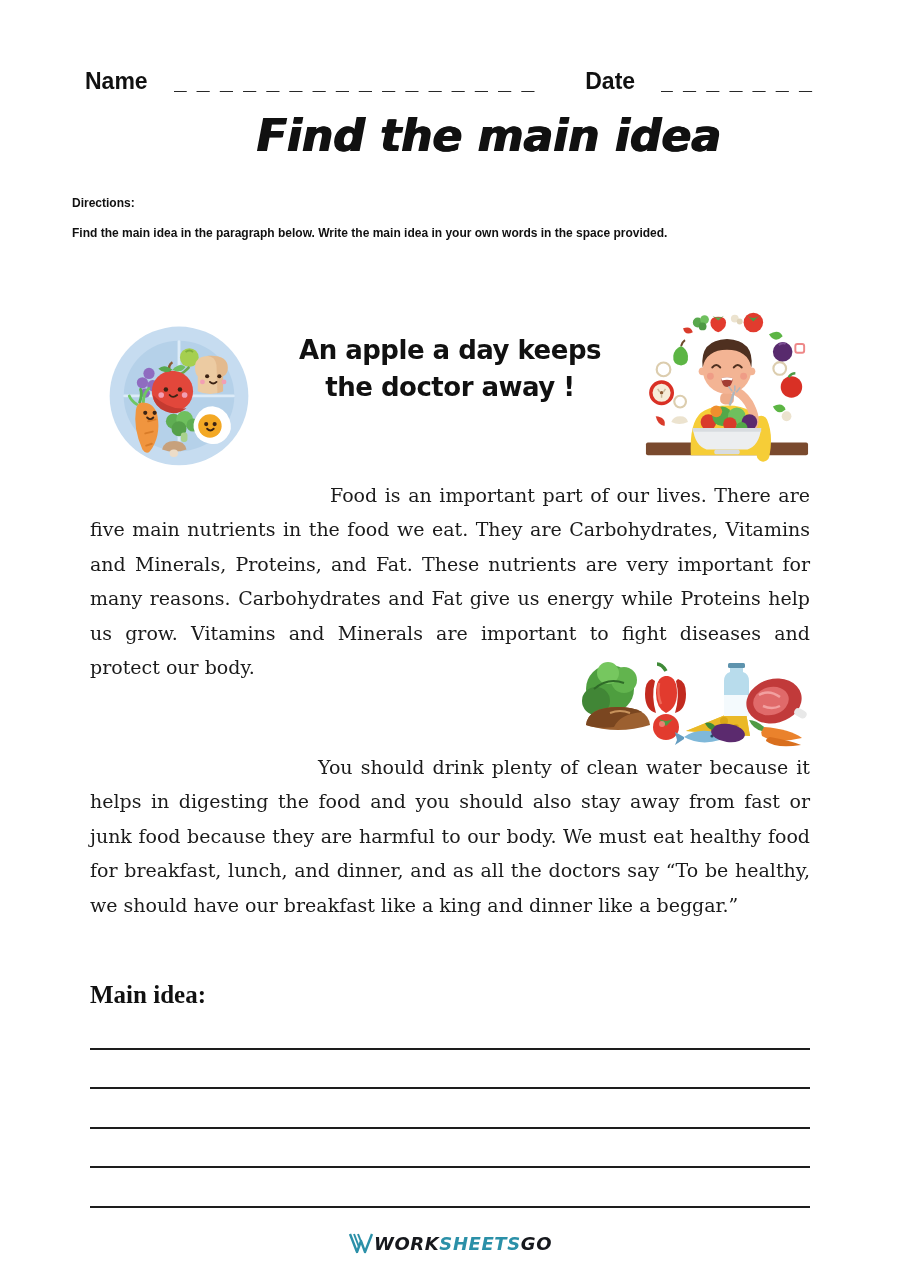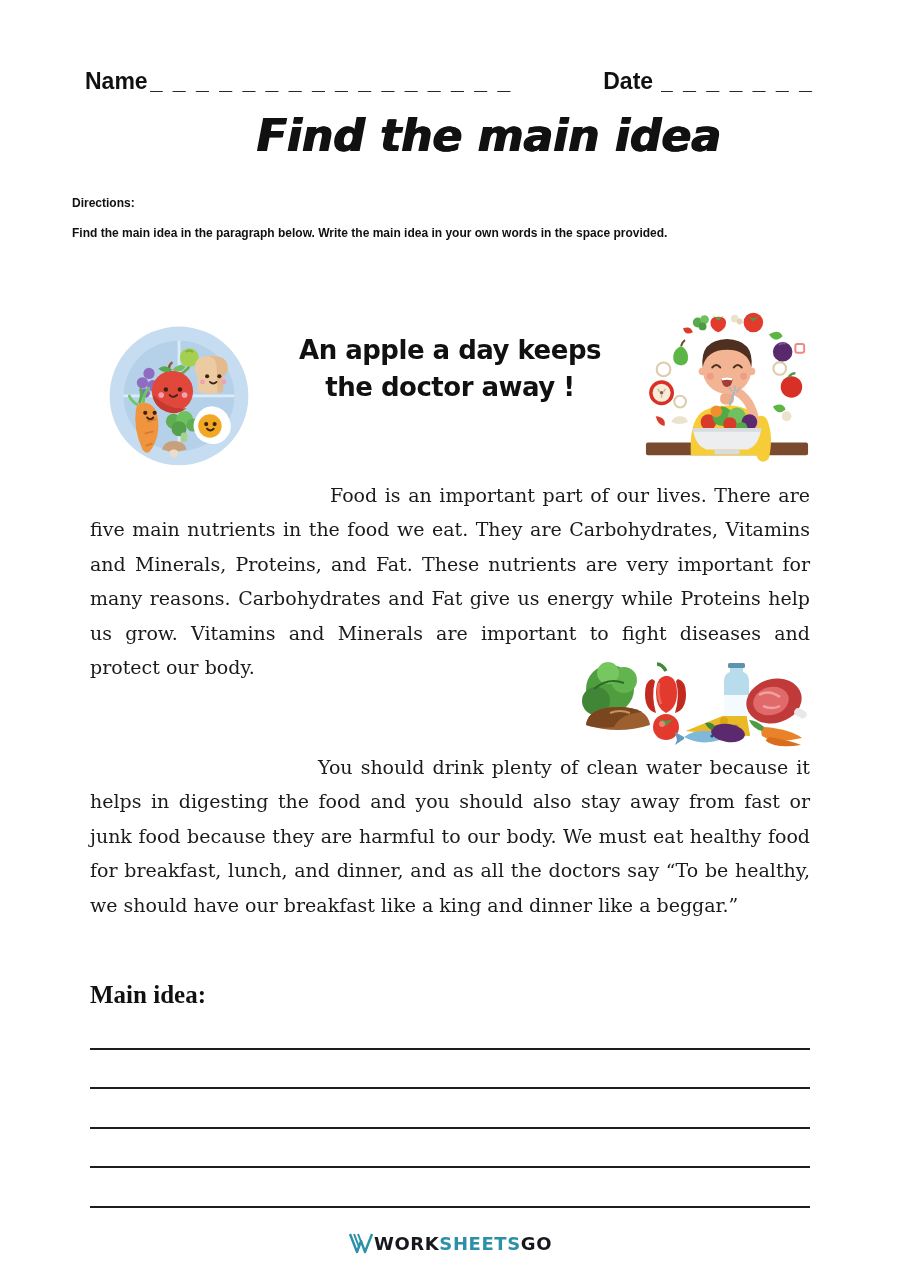--- a/index.html
+++ b/index.html
@@ -8,27 +8,27 @@
     width:900px;height:1274px;
     background:#ffffff;
     overflow:hidden;
     font-family:"Liberation Sans",sans-serif;
     color:#111;
   }
   
   .name-row{
     position:absolute;top:60px;left:85px;width:730px;
     display:flex;align-items:baseline;
-    font-weight:700;font-size:23px;white-space:nowrap;
+    font-weight:700;font-size:23px;white-space:nowrap;gap:24px;
   }
   .blank{
     font-weight:700;letter-spacing:2px;overflow:hidden;
   }
   .blank.grow{flex:1 1 auto;margin:8px 2px;}
-  .blank.date-blank{flex:0 1 auto;margin-left:8px;font-style:italic;}
+  .blank.date-blank{flex:0 1 auto;margin-left:2px;font-style:italic;}
   
   .title{
     position:absolute;top:110px;left:0;width:100%;
     text-align:center;
     font-family:"DejaVu Sans",sans-serif;
     font-style:italic;font-weight:700;font-size:44px;
     letter-spacing:0px;
     text-shadow:0.8px 0 0 currentColor,-0.8px 0 0 currentColor;
     margin-left:39px;
   }
@@ -60,21 +60,21 @@
   .main-idea{
     position:absolute;left:90px;top:981px;margin:0;
     font-family:Liberation Serif, serif;
     font-weight:700;font-size:25px;
   }
   .answer-lines{position:absolute;left:90px;top:1010px;width:720px;}
   .answer-line{height:37.5px;border-bottom:2.6px solid #1d1d1d;}
   
   .footer{
     position:absolute;left:0;top:1232px;width:100%;
-    display:flex;justify-content:center;align-items:center;
+    display:flex;justify-content:center;align-items:center;font-style:italic;
   }
   .footer-text{
     font-weight:700;font-size:18px;letter-spacing:0.6px;color:#16181d;
     font-family:"DejaVu Sans",sans-serif;
   }
   .footer-text .teal{color:#2b90a8;}
   .logo-icon{width:26px;height:22px;display:block;}
 </style>
 </head>
 <body>

